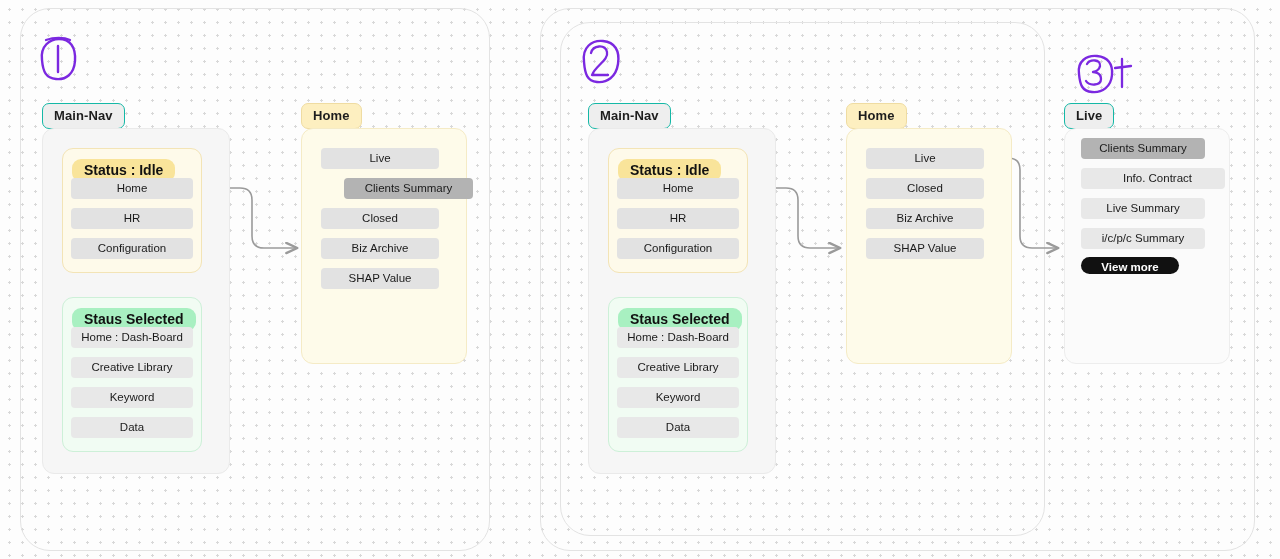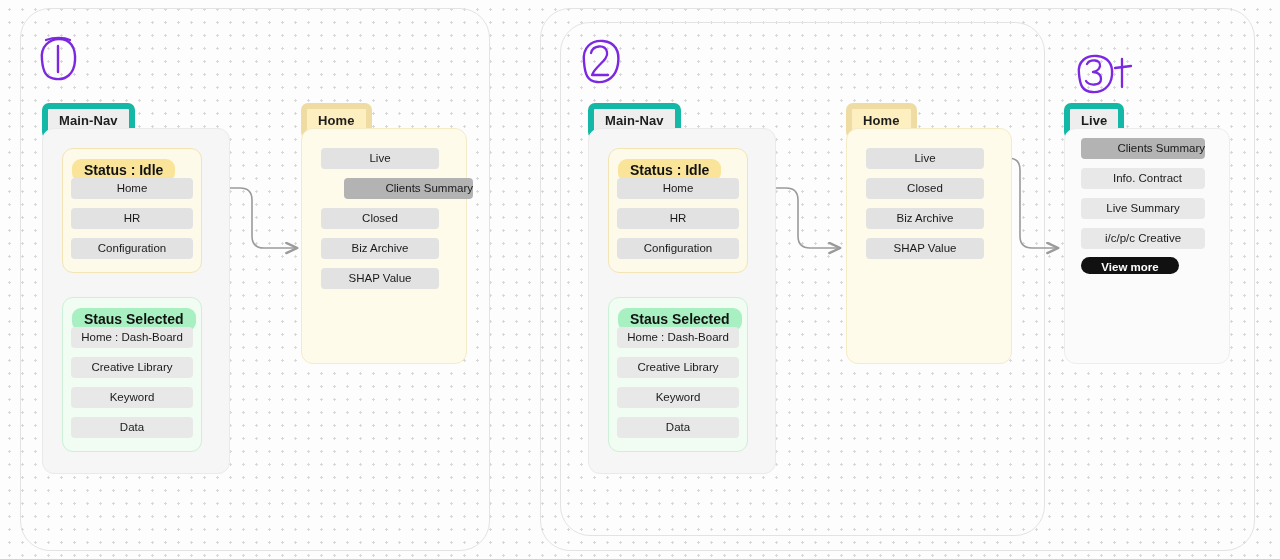--- a/index.html
+++ b/index.html
@@ -28,21 +28,21 @@
   #frame-2{left:560px; top:22px; width:485px; height:514px;}
 
   
   .pill-label{
     position:absolute;
     font-size:13px;
     font-weight:700;
     color:#1d1d1d;
     padding:4px 11px 5px 11px;
     border-radius:7px;
-    border:6px solid #14b8a6;
+    border:1px solid #14b8a6;
     background:#eeeeee;
     letter-spacing:.1px;
     white-space:nowrap;
     box-sizing:border-box;
   }
   .pill-label.yellow{background:#fdefc0;border-color:#efdca2;}
 
   
   .panel{
     position:absolute;
@@ -84,21 +84,21 @@
     text-align:center;
     font-size:11.5px;
     color:#1a1a1a;
     background:#e2e2e2;
     border-radius:4px;
     box-sizing:border-box;
     white-space:nowrap;
     overflow:hidden;
   }
   .rowbtn.soft{background:#e8e8e8;}
-  .rowbtn.active{background:#b3b3b3;text-align:right;}
+  .rowbtn.active{background:#b3b3b3;}
   .rowbtn.dark{
     background:#111111;color:#ffffff;border-radius:12px;
     font-weight:600;font-size:11.5px;
   }
 
   svg.wire{position:absolute;left:0;top:0;width:1280px;height:559px;overflow:visible;pointer-events:none;}
   svg.anno{position:absolute;overflow:visible;pointer-events:none;}
 </style>
 </head>
 <body>
@@ -194,18 +194,18 @@
   <div class="pill-label yellow" style="left:846px;top:103px;">Home</div>
   <div class="panel cream" style="left:846px;top:128px;width:166px;height:236px;"></div>
   <div class="rowbtn" style="left:866px;top:148px;width:118px;">Live</div>
   <div class="rowbtn" style="left:866px;top:178px;width:118px;">Closed</div>
   <div class="rowbtn" style="left:866px;top:208px;width:118px;">Biz Archive</div>
   <div class="rowbtn" style="left:866px;top:238px;width:118px;">SHAP Value</div>
 
   <div class="pill-label" style="left:1064px;top:103px;">Live</div>
   <div class="panel white" style="left:1064px;top:128px;width:166px;height:236px;"></div>
   <div class="rowbtn active" style="left:1081px;top:138px;width:124px;">Clients Summary</div>
-  <div class="rowbtn soft" style="left:1081px;top:168px;width:124px;padding-left:9px;">Info. Contract</div>
+  <div class="rowbtn soft" style="left:1081px;top:168px;width:144px;padding-left:9px;">Info. Contract</div>
   <div class="rowbtn soft" style="left:1081px;top:198px;width:124px;">Live Summary</div>
-  <div class="rowbtn soft" style="left:1081px;top:228px;width:124px;">i/c/p/c Creative</div>
+  <div class="rowbtn soft" style="left:1081px;top:228px;width:124px;">i/c/p/c Summary</div>
   <div class="rowbtn dark" style="left:1081px;top:257px;width:98px;height:17px;line-height:21px;">View more</div>
 
 </div>
 
 </body></html>

